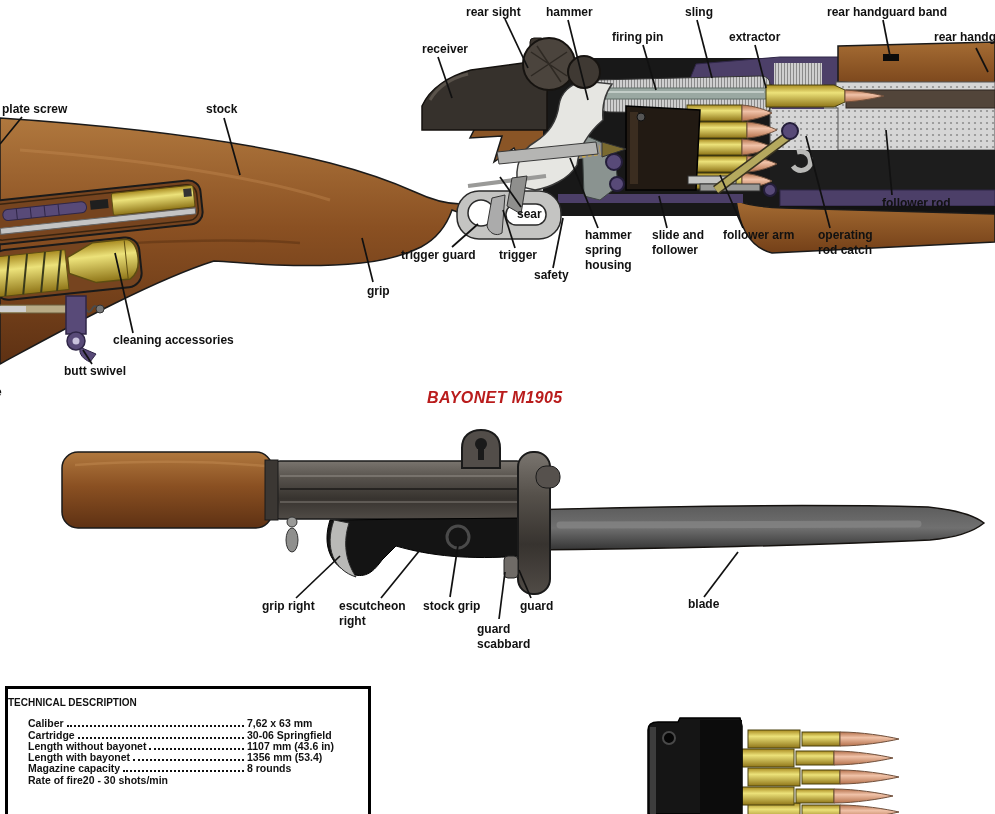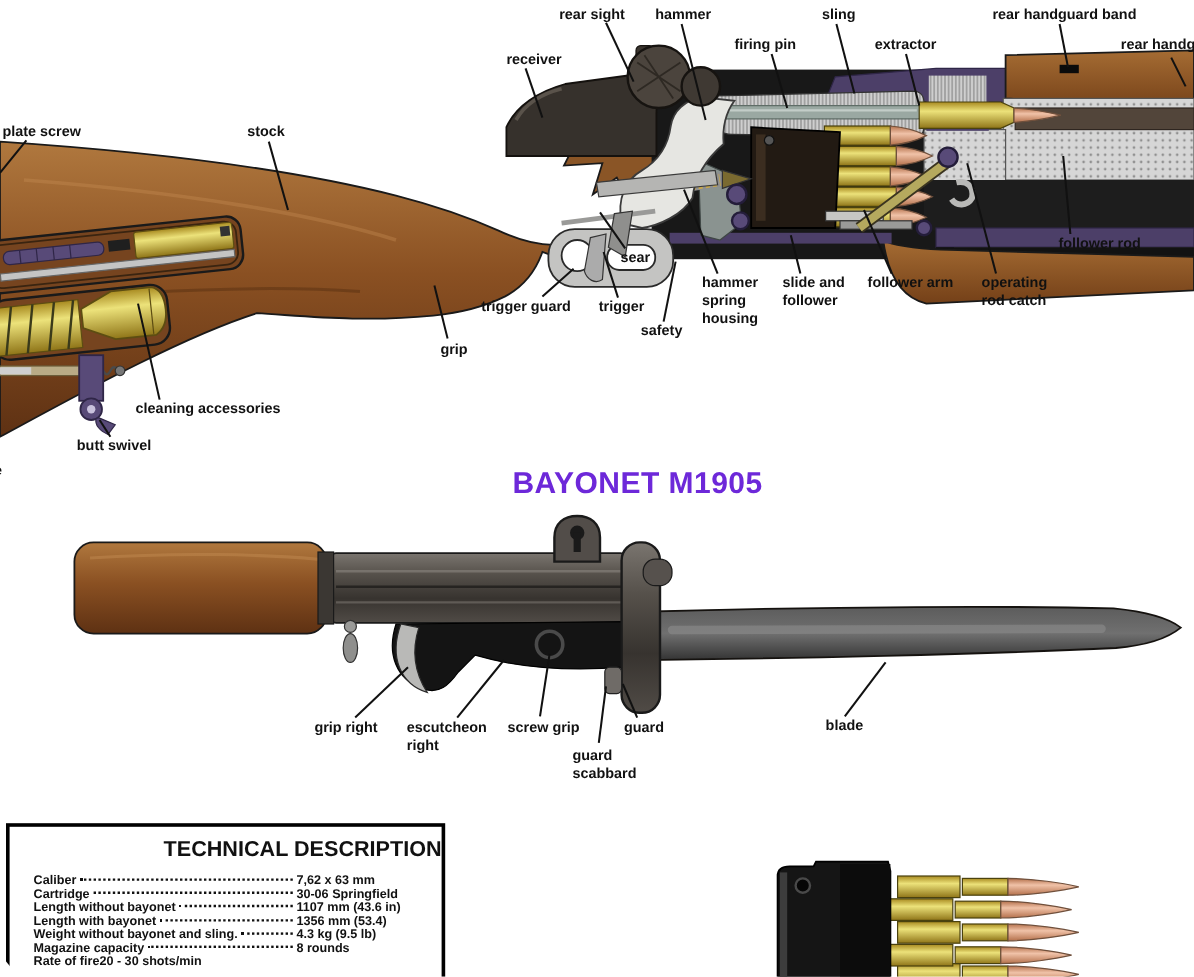--- a/index.html
+++ b/index.html
@@ -1,26 +1,26 @@
 <!DOCTYPE html>
 <html><head>
 <meta charset="utf-8">
 <style>
   html,body{margin:0;padding:0;background:#fff;}
   #canvas{position:relative;width:995px;height:814px;overflow:hidden;background:#fff;
-          font-family:"Liberation Sans",sans-serif;border-radius:29px;}
+          font-family:"Liberation Sans",sans-serif;}
   #art{position:absolute;left:0;top:0;}
   .lbl{position:absolute;font-weight:bold;font-size:12px;line-height:15px;color:#111;
        white-space:pre-line;z-index:5;}
-  .title{position:absolute;font-weight:bold;font-size:25px;color:#6d28d9;letter-spacing:.4px;z-index:5;}
+  .title{position:absolute;font-weight:bold;font-size:16px;color:#b91c1c;letter-spacing:.4px;z-index:5;font-style:italic;}
   #techbox{position:absolute;left:5px;top:686px;width:360px;height:150px;border:3px solid #000;
            background:#fff;z-index:6;}
-  #tech-title{text-align:right;font-weight:bold;font-size:18px;margin-top:8px;color:#111;padding-left:12px;}
+  #tech-title{text-align:left;font-weight:bold;font-size:10px;margin-top:8px;color:#111;}
   #tech-rows{margin-top:10px;padding:0 0 0 20px;}
-  .trow{display:flex;align-items:center;height:11.3px;font-size:10.5px;font-weight:bold;color:#111;}
+  .trow{display:flex;align-items:flex-end;height:11.3px;font-size:10.5px;font-weight:bold;color:#111;}
   .tlabel{white-space:nowrap;flex:none;}
   .tdots{flex:1;border-bottom:2px dotted #111;margin:0 3px 2px 3px;min-width:8px;}
   .tval{width:121px;flex:none;white-space:nowrap;}
 </style>
 </head>
 <body>
 
 <div id="canvas">
 
 <svg id="art" width="995" height="814" viewBox="0 0 995 814">
@@ -314,21 +314,21 @@
 <div class="lbl" style="left:882px;top:196px">follower rod</div>
 <div class="lbl" style="left:367px;top:284px">grip</div>
 <div class="lbl" style="left:113px;top:333px">cleaning accessories</div>
 <div class="lbl" style="left:64px;top:364px">butt swivel</div>
 <div class="lbl" style="left:-5px;top:385px">e</div>
 
 <div class="title" style="left:427px;top:389px">BAYONET M1905</div>
 <div class="lbl" style="left:262px;top:599px">grip right</div>
 <div class="lbl" style="left:339px;top:599px">escutcheon
 right</div>
-<div class="lbl" style="left:423px;top:599px">screw grip</div>
+<div class="lbl" style="left:423px;top:599px">stock grip</div>
 <div class="lbl" style="left:520px;top:599px">guard</div>
 <div class="lbl" style="left:477px;top:622px">guard
 scabbard</div>
 <div class="lbl" style="left:688px;top:597px">blade</div>
 
 
 <div id="techbox">
   <div id="tech-title">TECHNICAL DESCRIPTION</div>
   <div id="tech-rows">
     <div class="trow">
@@ -345,25 +345,20 @@
           <span class="tlabel">Length without bayonet</span>
           <span class="tdots"></span>
           <span class="tval">1107 mm (43.6 in)</span>
         </div>
     <div class="trow">
           <span class="tlabel">Length with bayonet</span>
           <span class="tdots"></span>
           <span class="tval">1356 mm (53.4)</span>
         </div>
     <div class="trow">
-          <span class="tlabel">Weight without bayonet and sling.</span>
-          <span class="tdots"></span>
-          <span class="tval">4.3 kg (9.5 lb)</span>
-        </div>
-    <div class="trow">
           <span class="tlabel">Magazine capacity</span>
           <span class="tdots"></span>
           <span class="tval">8 rounds</span>
         </div>
     <div class="trow">
           <span class="tlabel">Rate of fire</span>
           <span class="tval">20 - 30 shots/min</span>
         </div>
   </div>
 </div>

